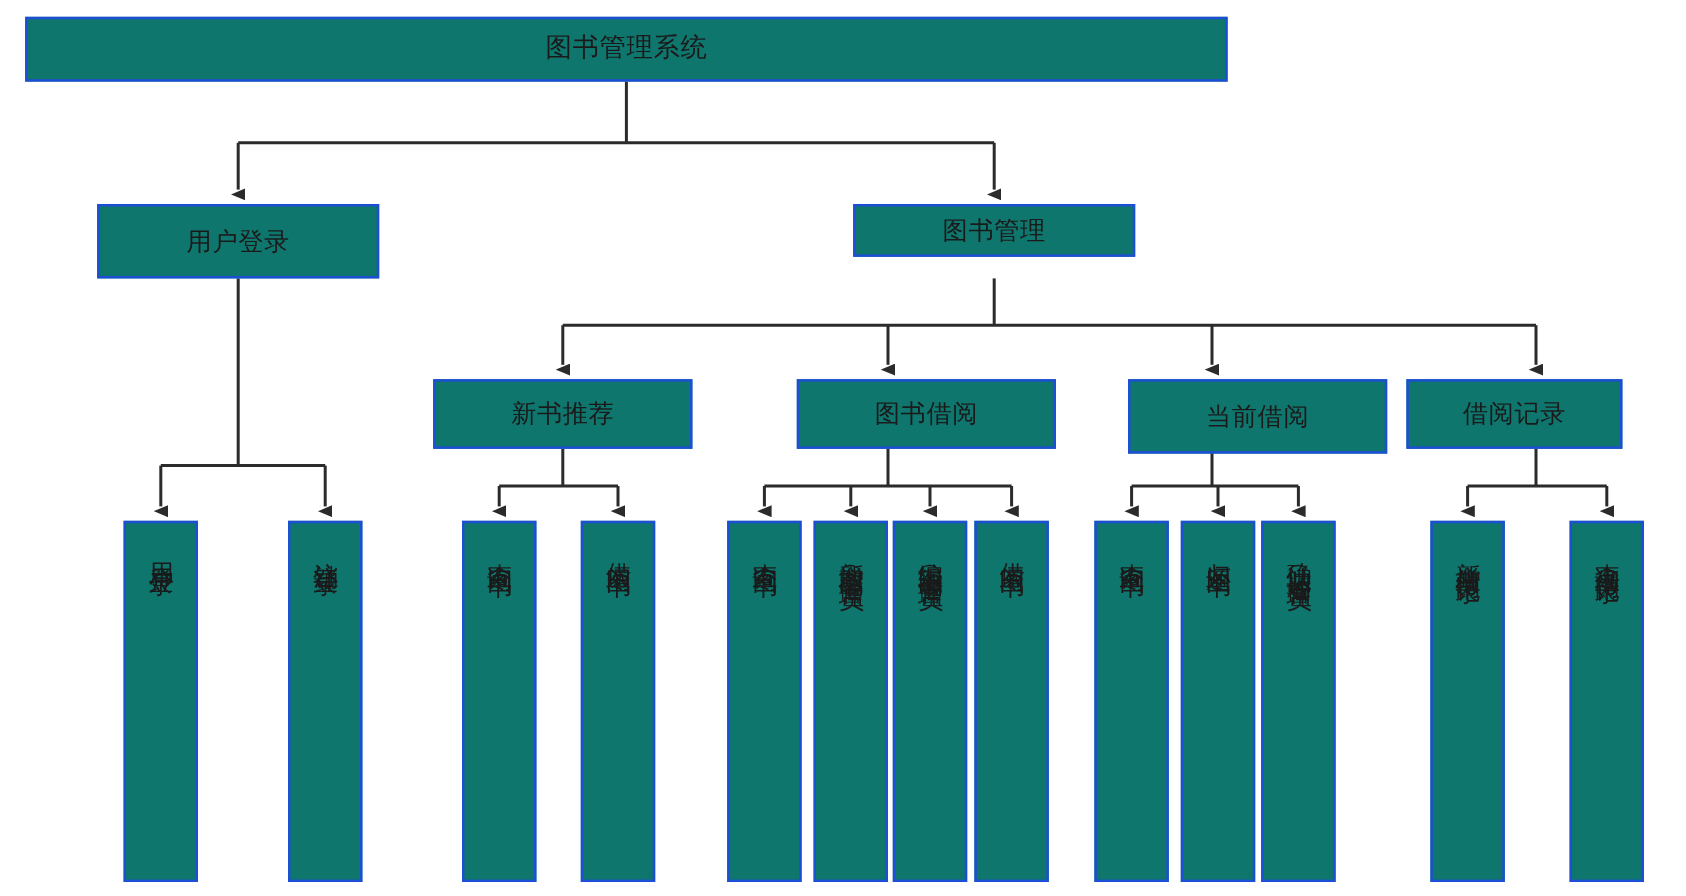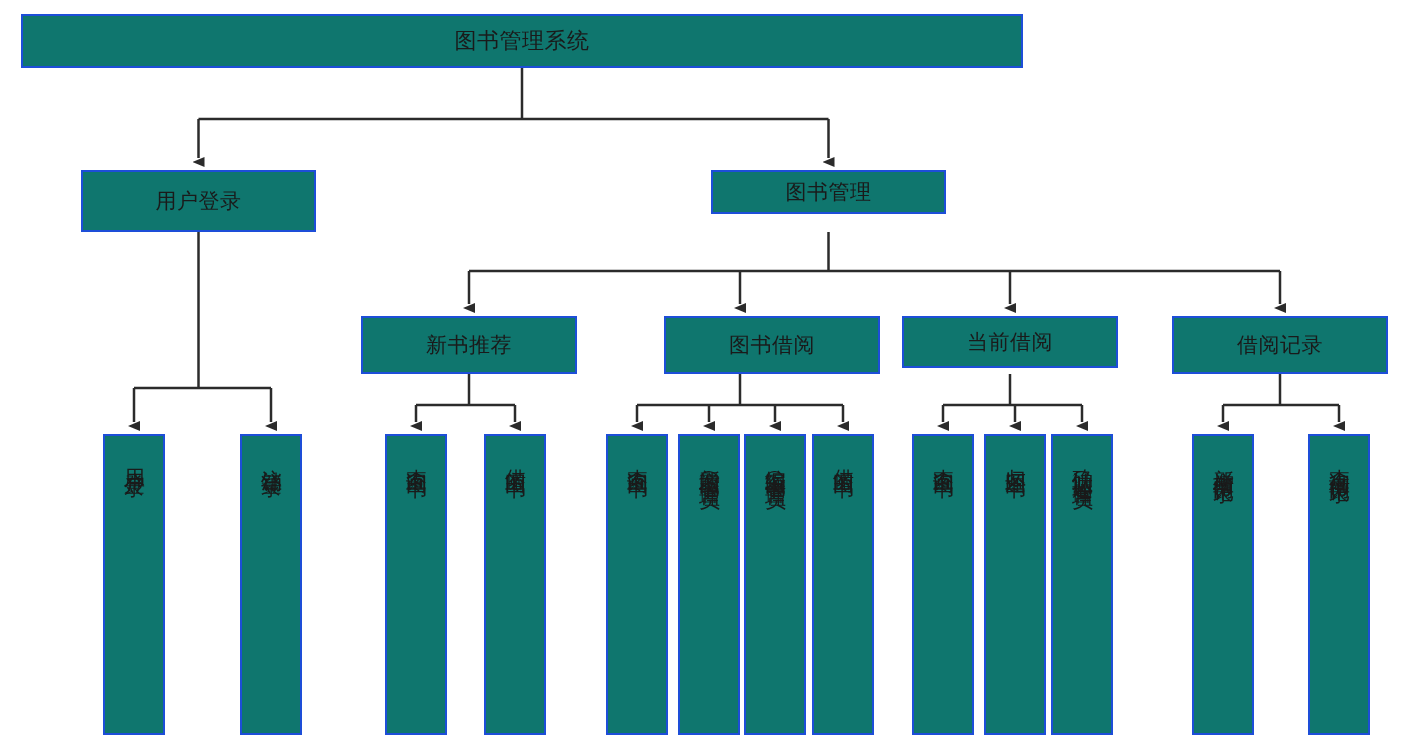--- a/index.html
+++ b/index.html
@@ -120,24 +120,24 @@
       </div>
       <div class="node horiz" style="left: 711px; top: 170px; width: 235px; height: 44px;">
         <span class="label">图书管理</span>
       </div>
       <div class="node horiz" style="left: 361px; top: 316px; width: 216px; height: 58px;">
         <span class="label">新书推荐</span>
       </div>
       <div class="node horiz" style="left: 632px; top: 316px; width: 216px; height: 58px; margin-left: 32px;">
         <span class="label">图书借阅</span>
       </div>
-      <div class="node horiz" style="left: 902px; top: 316px; width: 216px; height: 52px;">
+      <div class="node horiz" style="left: 940px; top: 316px; width: 216px; height: 62px;">
         <span class="label">当前借阅</span>
       </div>
-      <div class="node horiz" style="left: 1172px; top: 316px; width: 216px; height: 58px;">
+      <div class="node horiz" style="left: 1172px; top: 316px; width: 180px; height: 58px;">
         <span class="label">借阅记录</span>
       </div>
       <div class="node vert" style="left: 103px; top: 434px; width: 62px; height: 301px;">
         <span class="label">用户登录</span>
       </div>
       <div class="node vert" style="left: 240px; top: 434px; width: 62px; height: 301px;">
         <span class="label">注销登录</span>
       </div>
       <div class="node vert" style="left: 385px; top: 434px; width: 62px; height: 301px;">
         <span class="label">查询图书</span>

